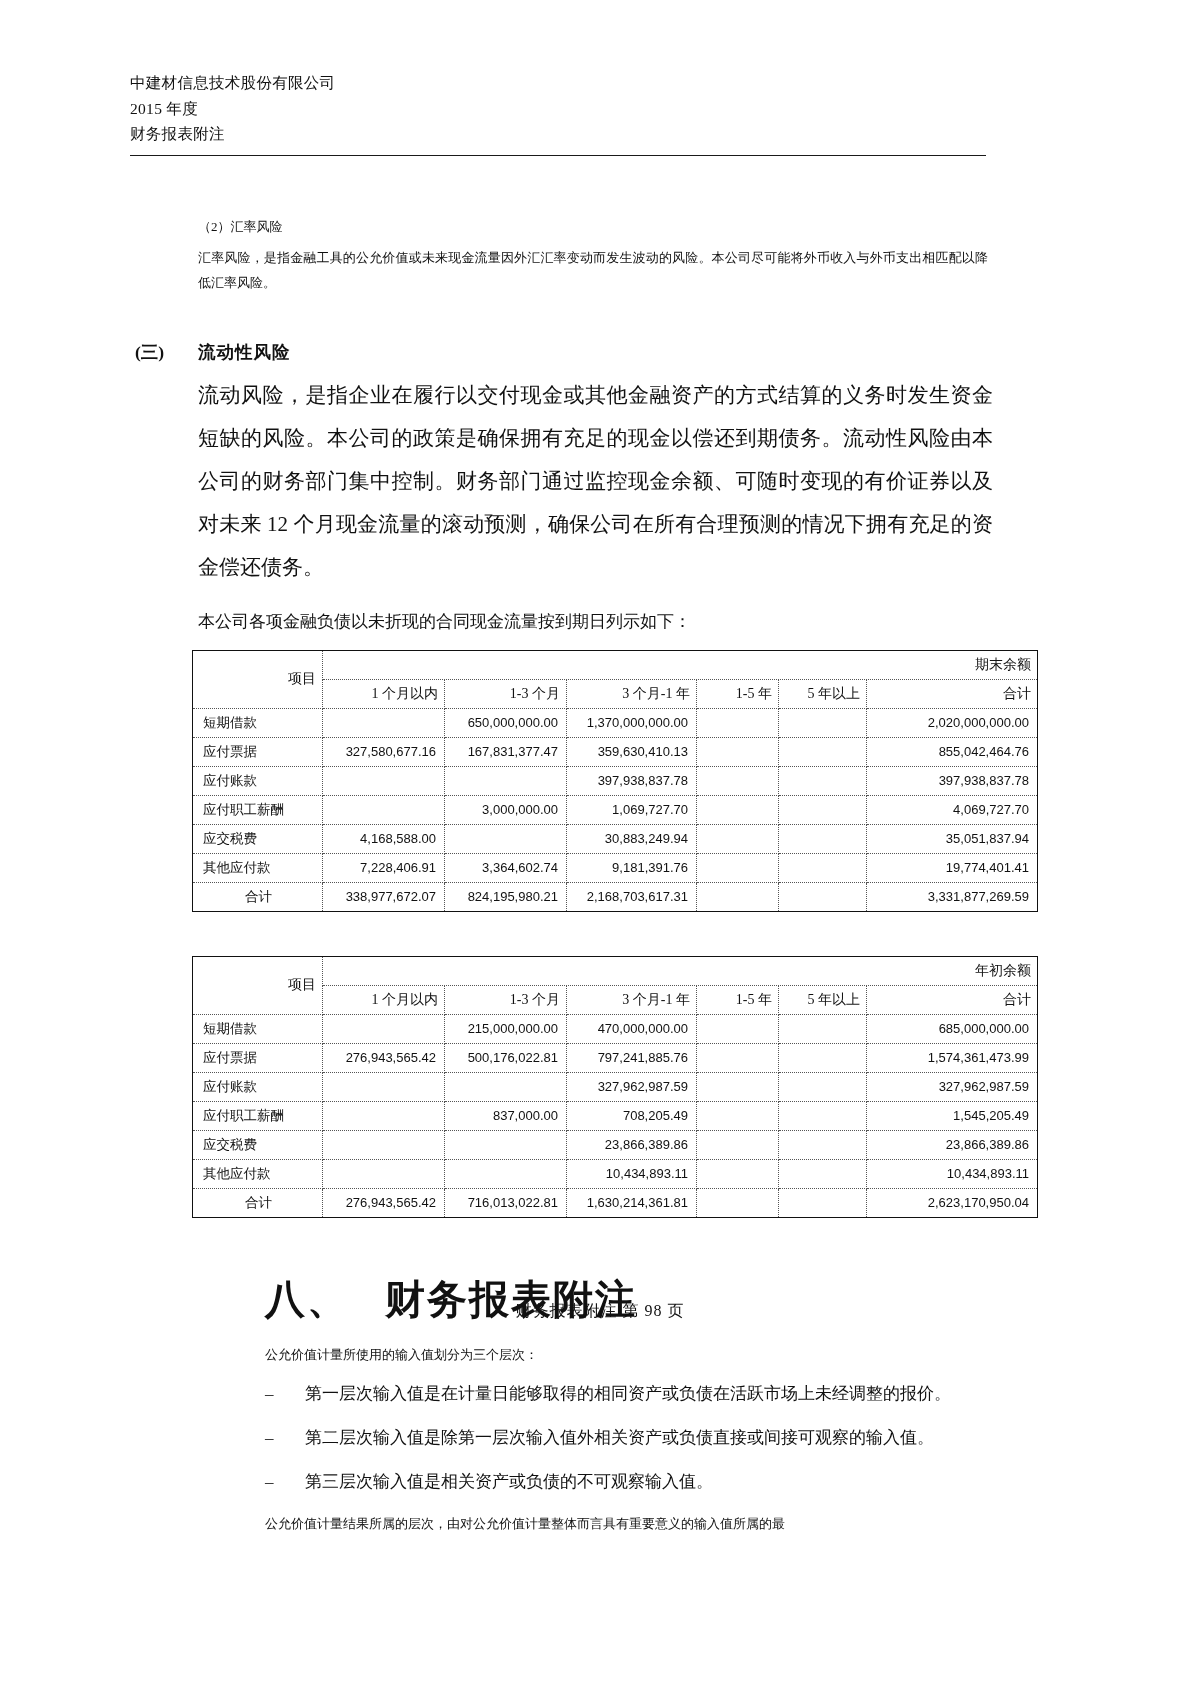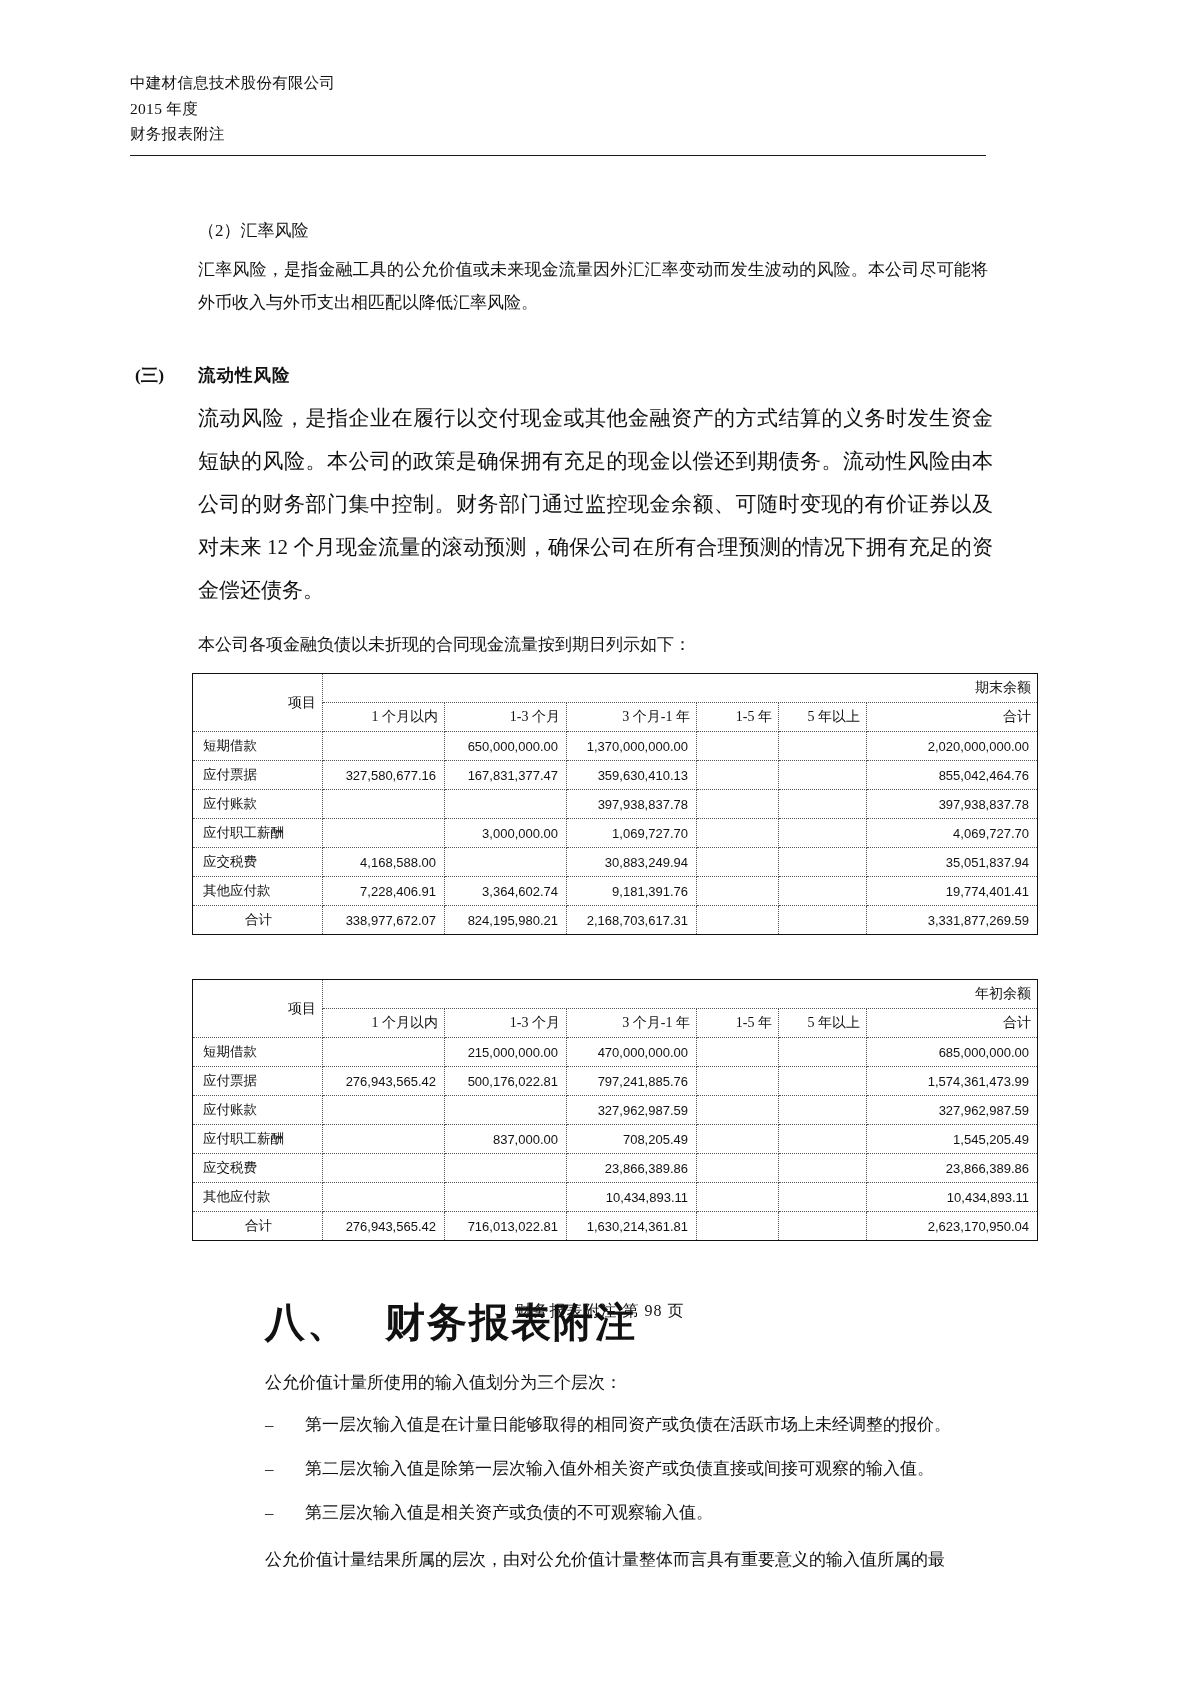--- a/index.html
+++ b/index.html
@@ -34,21 +34,21 @@
     border: none;
     border-top: 1.5px solid #1a1a1a;
     margin: 8px 0 0 0;
     width: 856px;
   }
 
   
   .content { margin-top: 58px; }
 
   .para {
-    font-size: 17px;
+    font-size: 13px;
     line-height: 1.95;
     text-align: justify;
     margin: 0;
   }
   .indent-1 { margin-left: 68px; }
   .indent-2 { margin-left: 68px; }
 
   .sect-head {
     margin-top: 44px;
     margin-left: 5px;
@@ -343,21 +343,21 @@
         <td class="num last-col">2,623,170,950.04</td>
       </tr>
     </tbody>
       </table>
 
     <div class="big-title">
       <span class="bt-num">八、</span>
       <span>财务报表附注</span>
     </div>
 
-    <p class="para" style="margin-left:135px;margin-top:16px;">公允价值计量所使用的输入值划分为三个层次：</p>
+    <p class="para" style="margin-left:135px;margin-top:16px;font-family:Liberation Mono, monospace;">公允价值计量所使用的输入值划分为三个层次：</p>
 
     <div class="list-line">
       <span class="dash">–</span>
       <span class="ltxt">第一层次输入值是在计量日能够取得的相同资产或负债在活跃市场上未经调整的报价。</span>
     </div>
     <div class="list-line">
       <span class="dash">–</span>
       <span class="ltxt">第二层次输入值是除第一层次输入值外相关资产或负债直接或间接可观察的输入值。</span>
     </div>
     <div class="list-line">

